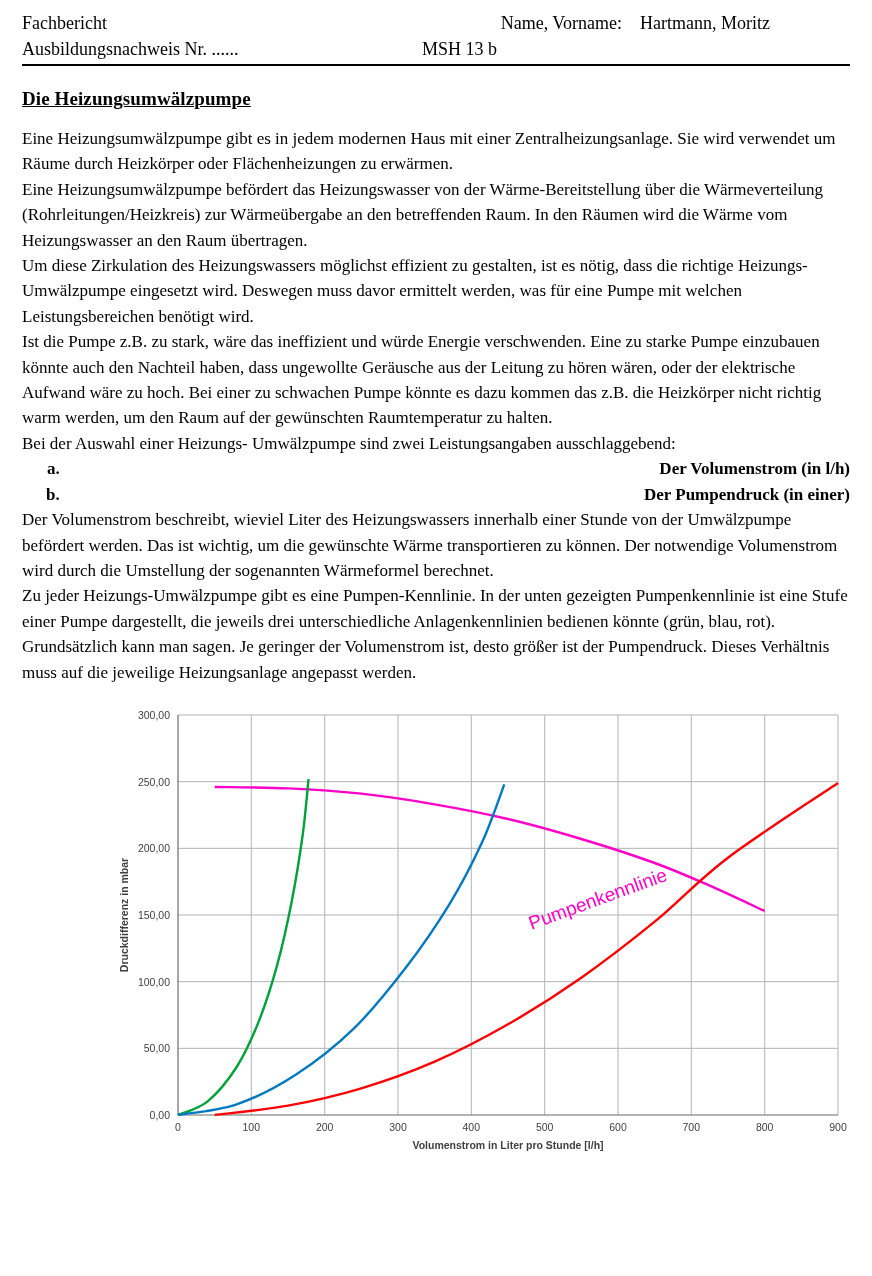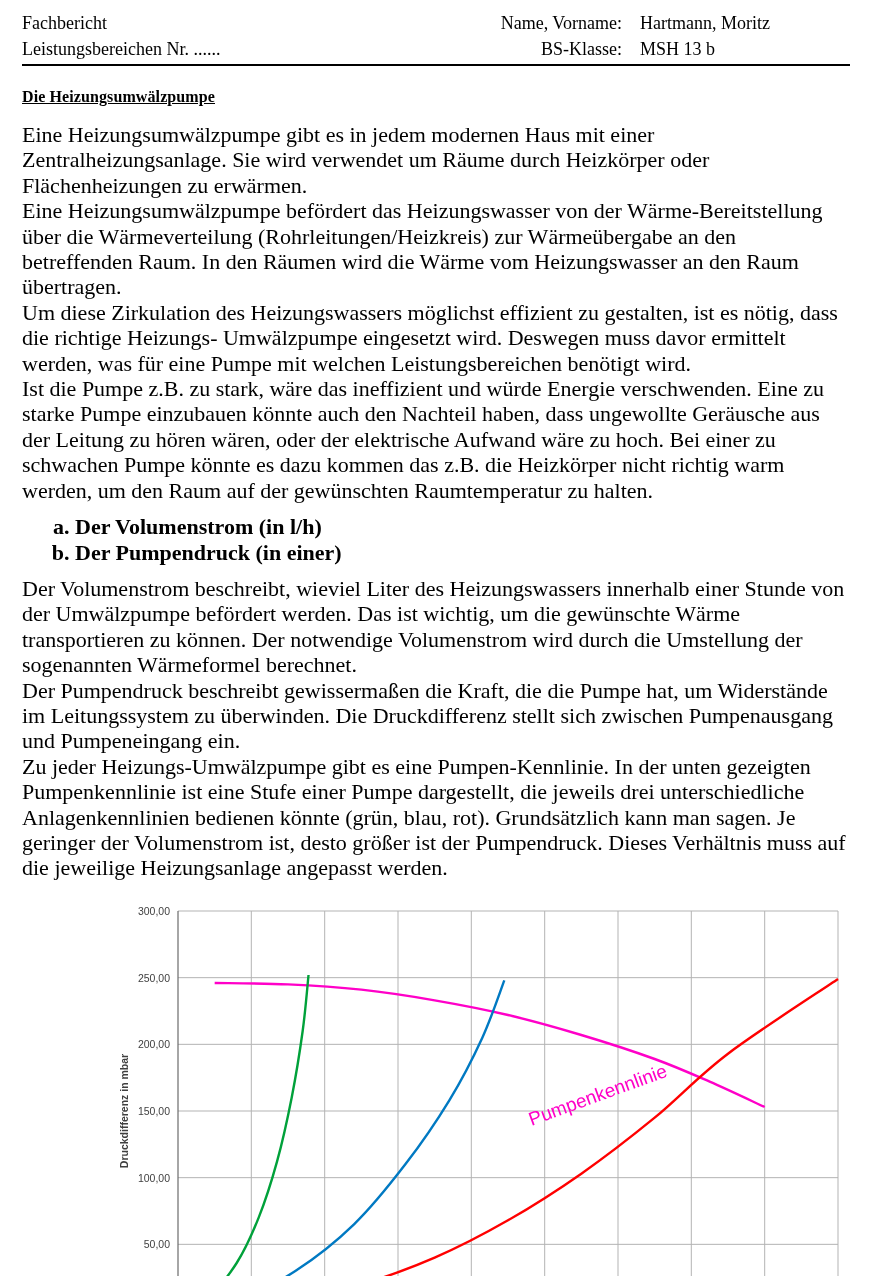--- a/index.html
+++ b/index.html
@@ -46,42 +46,43 @@
     text-align: right;
     padding-right: 18px;
   }
   .hdr-value {
     flex: 1 1 auto;
   }
 
   
   .doc-title {
     margin: 22px 22px 0 22px;
-    font-size: 16px;
+    font-size: 19px;
     font-weight: bold;
     text-decoration: underline;
     letter-spacing: 0.1px;
   }
 
   
   .body-text {
     margin: 16px 22px 0 22px;
-    font-size: 22px;
+    font-size: 17px;
     line-height: 25.4px;
     text-align: left;
   }
   .body-text p {
     margin: 0 0 0 0;
   }
   .body-text p + p {
     margin-top: 0px;
   }
   .list {
-    margin: 11px;
+    margin: 0;
     padding-left: 42px;
+    text-align: right;
   }
   .list li {
     font-weight: bold;
     list-style-type: lower-alpha;
     line-height: 25.4px;
   }
   .list li::marker {
     font-weight: bold;
   }
   b, strong { font-weight: normal; }
@@ -119,42 +120,41 @@
 
 <div class="page">
 
   <div class="header">
     <div class="header-row">
       <div class="hdr-left">Fachbericht</div>
       <div class="hdr-label">Name, Vorname:</div>
       <div class="hdr-value">Hartmann, Moritz</div>
     </div>
     <div class="header-row">
-      <div class="hdr-left">Leistungsbereichen Nr. ......</div>
-      <div class="hdr-label">BS-Klasse:</div>
+      <div class="hdr-left">Ausbildungsnachweis Nr. ......</div>
       <div class="hdr-value">MSH 13 b</div>
     </div>
   </div>
 
   <div class="doc-title">Die Heizungsumwälzpumpe</div>
 
   <div class="body-text">
     <p>Eine Heizungsumwälzpumpe gibt es in jedem modernen Haus mit einer Zentralheizungsanlage. Sie wird verwendet um Räume durch Heizkörper oder Flächenheizungen zu erwärmen.</p>
     <p>Eine Heizungsumwälzpumpe befördert das Heizungswasser von der Wärme-Bereitstellung über die Wärmeverteilung (Rohrleitungen/Heizkreis) zur Wärmeübergabe an den betreffenden Raum. In den Räumen wird die Wärme vom Heizungswasser an den Raum übertragen.</p>
     <p>Um diese Zirkulation des Heizungswassers möglichst effizient zu gestalten, ist es nötig, dass die richtige Heizungs- Umwälzpumpe eingesetzt wird. Deswegen muss davor ermittelt werden, was für eine Pumpe mit welchen Leistungsbereichen benötigt wird.</p>
     <p>Ist die Pumpe z.B. zu stark, wäre das ineffizient und würde Energie verschwenden. Eine zu starke Pumpe einzubauen könnte auch den Nachteil haben, dass ungewollte Geräusche aus der Leitung zu hören wären, oder der elektrische Aufwand wäre zu hoch. Bei einer zu schwachen Pumpe könnte es dazu kommen das z.B. die Heizkörper nicht richtig warm werden, um den Raum auf der gewünschten Raumtemperatur zu halten.</p>
+    <p>Bei der Auswahl einer Heizungs- Umwälzpumpe sind zwei Leistungsangaben ausschlaggebend:</p>
 
     <ol class="list">
       <li>Der Volumenstrom (in l/h)</li>
       <li>Der Pumpendruck (in einer)</li>
     </ol>
 
     <p><span>Der </span><b>Volumenstrom</b><span> beschreibt, wieviel Liter des Heizungswassers innerhalb einer Stunde von der Umwälzpumpe befördert werden. Das ist wichtig, um die gewünschte Wärme transportieren zu können. Der notwendige Volumenstrom wird durch die Umstellung der sogenannten Wärmeformel berechnet.</span></p>
 
-    <p><span>Der </span><b>Pumpendruck</b><span> beschreibt gewissermaßen die Kraft, die die Pumpe hat, um Widerstände im Leitungssystem zu überwinden. Die Druckdifferenz stellt sich zwischen Pumpenausgang und Pumpeneingang ein.</span></p>
 
     <p>Zu jeder Heizungs-Umwälzpumpe gibt es eine Pumpen-Kennlinie. In der unten gezeigten Pumpenkennlinie ist eine Stufe einer Pumpe dargestellt, die jeweils drei unterschiedliche Anlagenkennlinien bedienen könnte (grün, blau, rot). Grundsätzlich kann man sagen. Je geringer der Volumenstrom ist, desto größer ist der Pumpendruck. Dieses Verhältnis muss auf die jeweilige Heizungsanlage angepasst werden.</p>
   </div>
 
   <div class="chart-wrap">
     <svg class="chart-svg" width="872" height="470" viewBox="0 0 872 470">
 
       <rect x="178" y="12" width="660" height="400" fill="#ffffff" stroke="none"></rect>
 
       <g stroke="#b3b3b3" stroke-width="1">

